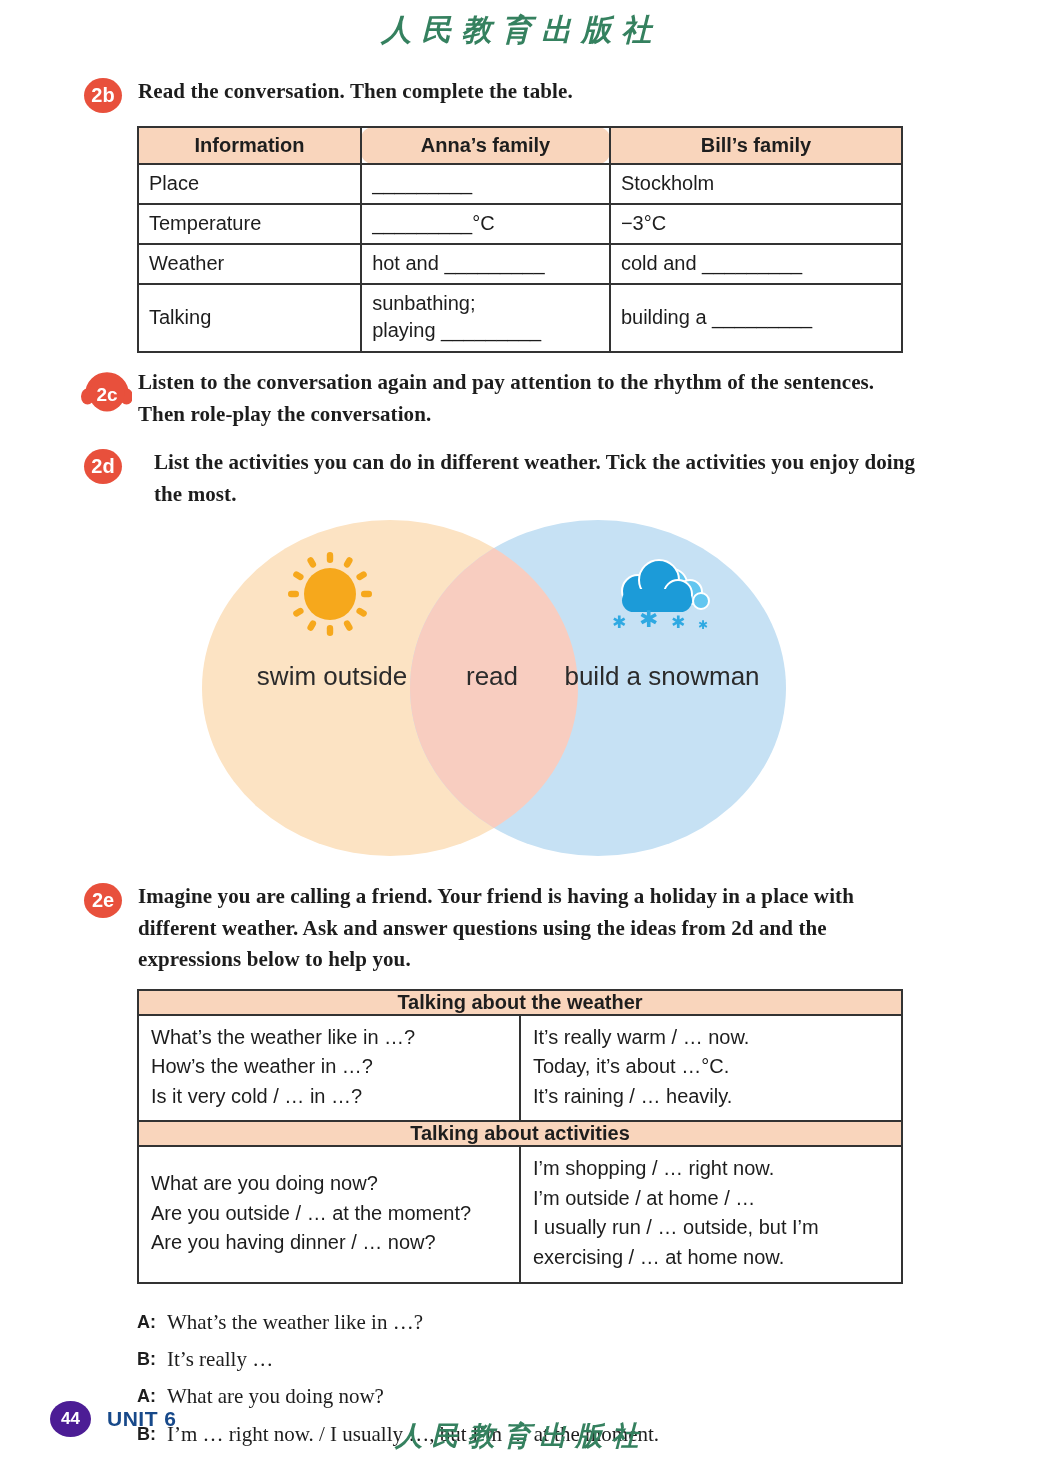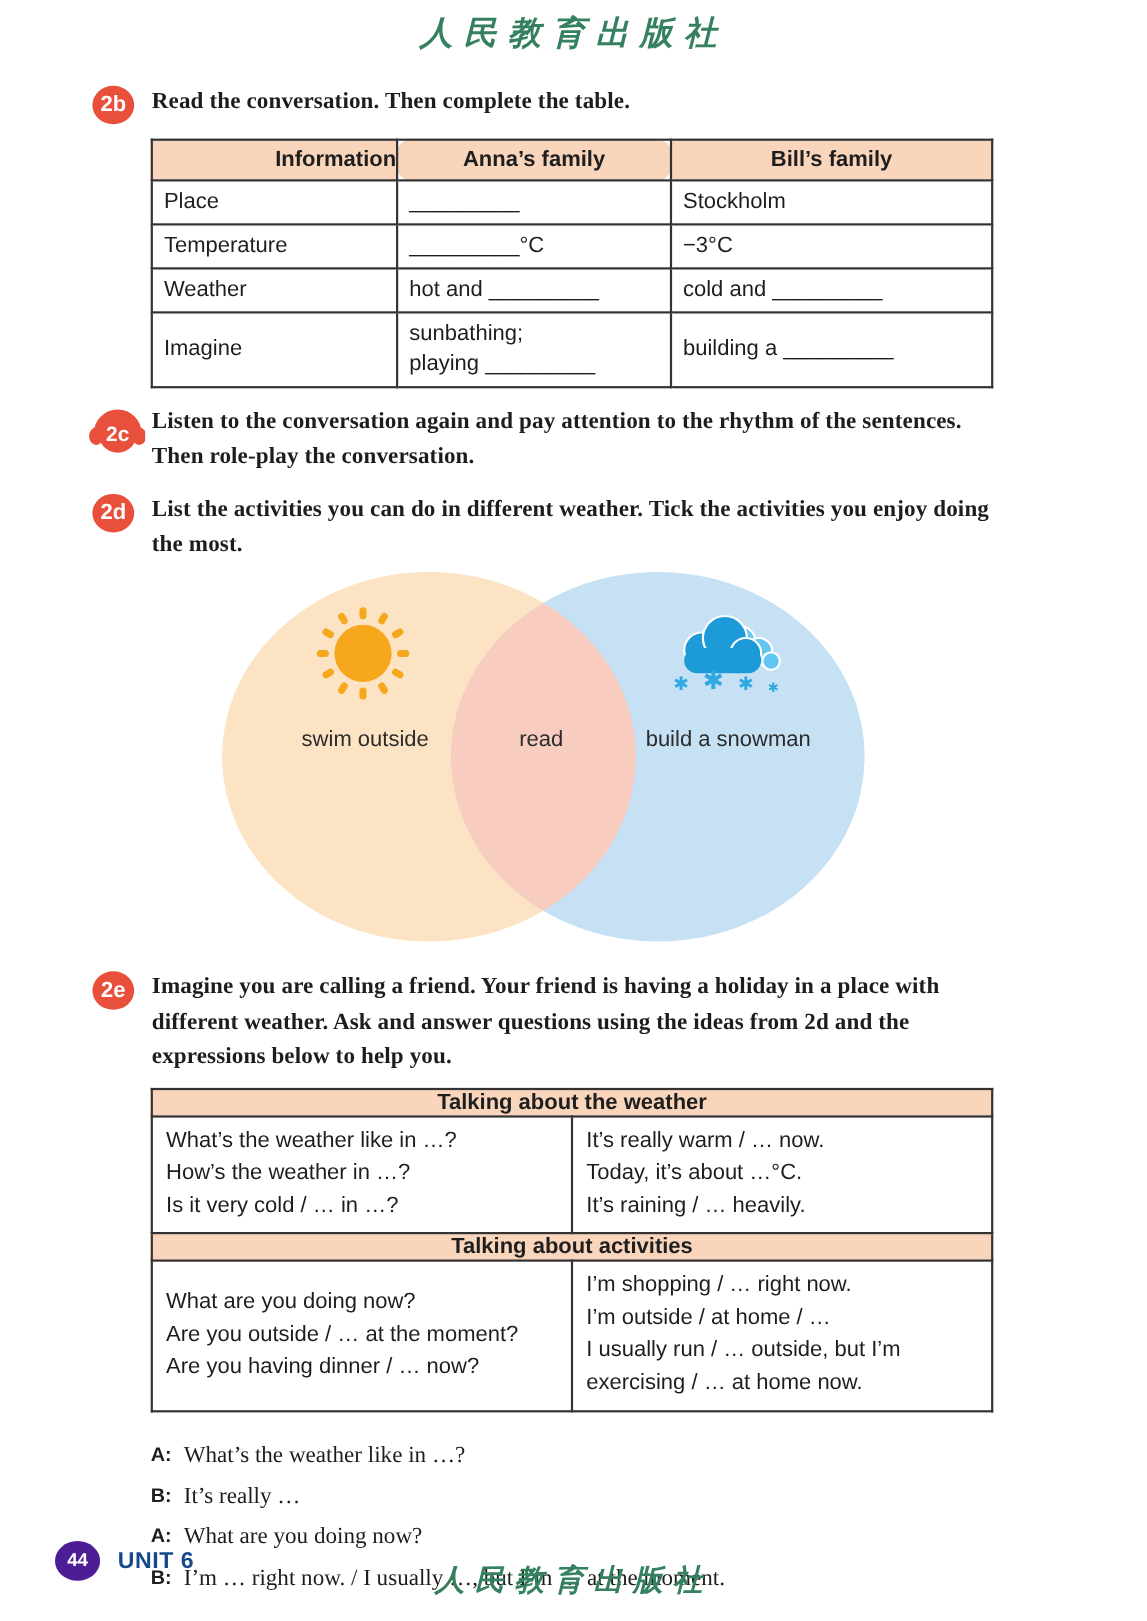--- a/index.html
+++ b/index.html
@@ -50,32 +50,32 @@
     border-collapse:collapse;
     font-family:"Liberation Sans", sans-serif;
     font-size:20px;
   }
   .info-table th, .info-table td { border:2px solid #333333; }
   .info-table th {
     background:#f9d5bc; font-weight:bold; text-align:center;
     height:37px; color:#1e1e1e;
   }
   .info-table td { padding:5px 20px 7px 10px; height:40px; vertical-align:middle; }
-  .info-table .c1 { width:230px;text-align:right; }
+  .info-table .c1 { width:230px; }
   .info-table .c2 { width:257px;border-radius:12px; }
   .info-table .c3 { width:306px; }
   .multiline { white-space:pre-line; line-height:1.35; }
 
   
   .venn-wrap { position:relative; height:345px; margin-top:6px; }
   .venn-svg { position:absolute; left:198px; top:0; }
   .venn-label {
     position:absolute; transform:translateX(-50%);
     font-family:"Liberation Sans", sans-serif;
-    font-size:20px; color:#2b2b2b; top:145px; white-space:nowrap;text-align:center;
+    font-size:26px; color:#2b2b2b; top:145px; white-space:nowrap;text-align:center;
   }
   .snowflakes {
     position:absolute; left:612px; top:92px; width:96px;
     display:flex; justify-content:space-between; align-items:flex-end;
     color:#2fa9e2; font-family:"DejaVu Sans", sans-serif; line-height:1;
   }
   .flake-1 { font-size:17px; } .flake-2 { font-size:23px; }
   .flake-3 { font-size:17px; } .flake-4 { font-size:12px; }
 
   
@@ -112,21 +112,21 @@
     font-family:"Liberation Sans", sans-serif; font-weight:bold; font-size:17px;
   }
   .unit-label {
     margin-left:16px; color:#17498a;
     font-family:"Liberation Sans", sans-serif;
     font-weight:bold; font-size:21px; letter-spacing:0.5px;
   }
 
   .mt-2b { margin-top:26px; }
   .mt-2c { margin-top:14px; }
-  .mt-2d { margin-top:17px; }
+  .mt-2d { margin-top:17px;gap:16px; }
   .mt-2e { margin-top:20px; }
 </style>
 </head>
 <body>
 
 <div class="page">
 
   <div class="brand top">人民教育出版社</div>
 
   <div class="sec-row mt-2b">
@@ -152,21 +152,21 @@
       <td>Temperature</td>
       <td>_________°C</td>
       <td>−3°C</td>
     </tr>
     <tr>
       <td>Weather</td>
       <td>hot and _________</td>
       <td>cold and _________</td>
     </tr>
     <tr>
-      <td>Imagine</td>
+      <td>Talking</td>
       <td class="multiline">sunbathing;
 playing _________</td>
       <td>building a _________</td>
     </tr>
   </tbody>
     </table>
 
   <div class="sec-row mt-2c">
     <div class="badge-slot">
       <svg width="52" height="46" viewBox="0 0 52 46" style="margin-left:-4px;">

